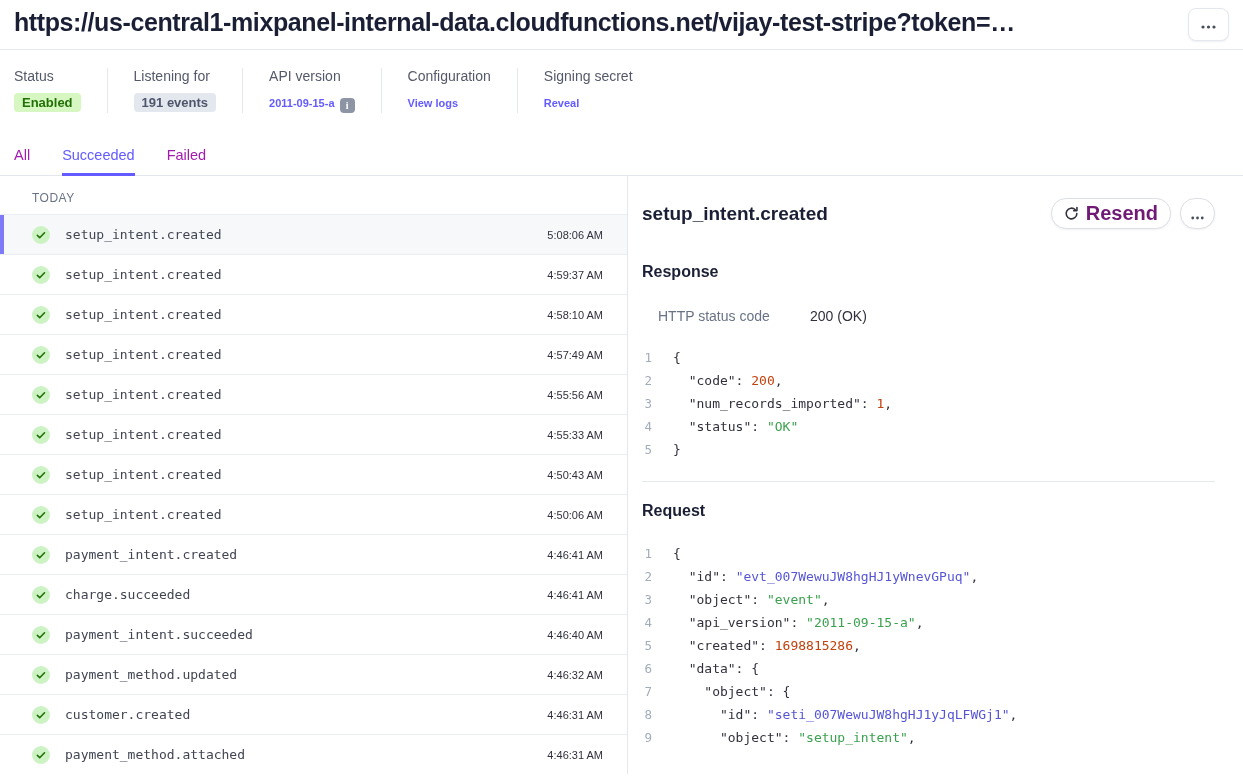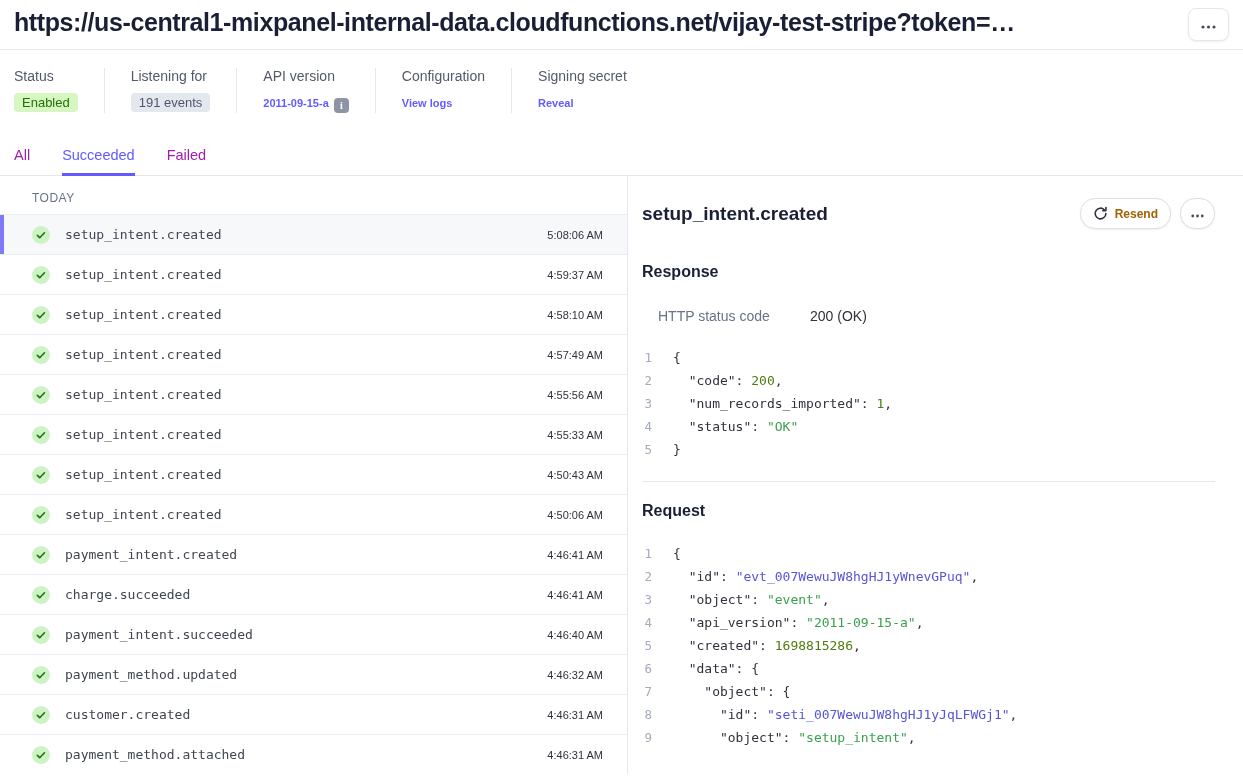--- a/index.html
+++ b/index.html
@@ -13,21 +13,21 @@
     white-space:nowrap; overflow:hidden; text-overflow:ellipsis; max-width:1160px; padding-top:2px; }
   .icon-btn { background:#fff; border:1px solid #e3e8ee; border-radius:8px;
     width:41px; height:33px; display:flex; align-items:center; justify-content:center;
     box-shadow:0 1px 2px rgba(60,66,87,.08); cursor:pointer; flex:none; margin-top:2px; }
 
   
   .meta-row { display:flex; padding:18px 14px 0 14px; }
   .meta-col { padding-right:26px; }
   .meta-col + .meta-col { border-left:1px solid #e3e8ee; padding-left:26px; }
   .meta-label { font-size:14px; color:#545969; margin-bottom:9px; }
-  .badge { display:inline-block; font-size:13px; font-weight:400; border-radius:4px; padding:2px 8px; }
+  .badge { display:inline-block; font-size:13px; font-weight:700; border-radius:4px; padding:2px 8px; }
   .badge-green { background:#d7f7c2; color:#217005; }
   .badge-gray  { background:#e3e8ee; color:#4f566b; }
   .link { color:#635bff; font-size:11px; font-weight:700; text-decoration:none; cursor:pointer; }
   .api-info-icon { display:inline-block; vertical-align:-2px; width:15px; height:15px; margin-left:5px;
     background:#8d95a5; border-radius:4px; color:#fff; font-size:10px; font-weight:700;
     text-align:center; line-height:15px; font-family:"Liberation Serif", serif; }
 
   
   .tabs { display:flex; gap:32px; padding:0 14px; margin-top:34px; border-bottom:1px solid #e3e8ee; }
   .tab { font-size:14.5px; color:#a21caf; padding-bottom:10px; cursor:pointer; }
@@ -45,32 +45,32 @@
   .check { flex:none; margin-right:15px; display:flex; }
   .ev-name { flex:1; font-family:"DejaVu Sans Mono", monospace; font-size:13px; color:#414552; }
   .ev-time { font-size:11px; color:#30313d; }
 
   
   .detail-pane { flex:1; padding:0 28px 0 14px; overflow:hidden; }
   .detail-header { margin-top:22px; display:flex; align-items:center; justify-content:space-between; }
   .detail-title { font-size:19px; font-weight:700; color:#1a1f36; }
   .detail-actions { display:flex; gap:9px; }
   .btn { display:flex; align-items:center; gap:7px; background:#fff; border:1px solid #dcdfe4;
-    border-radius:15px; padding:5px 12px; height:31px; font-size:12px; font-weight:600; color:#a16207;
+    border-radius:15px; padding:5px 12px; height:31px; font-size:20px; font-weight:600; color:#701a75;
     box-shadow:0 1px 2px rgba(60,66,87,.08); cursor:pointer; font-family:"Liberation Sans",sans-serif; }
   .section-heading { font-size:16px; font-weight:700; color:#1a1f36; margin-top:34px; }
   .kv-row { display:flex; margin-top:27px; padding-left:16px; font-size:14px; }
   .kv-label { width:152px; color:#687385; }
   .kv-value { color:#30313d; }
   .code-block { margin-top:22px; font-family:"DejaVu Sans Mono", monospace; font-size:13px; line-height:23px; }
   .code-line { white-space:pre; }
   .ln { display:inline-block; width:10px; margin-right:21px; text-align:right;
     color:#a3acb9; font-size:12.5px; }
   .tk-pl  { color:#30313d; }
-  .tk-num { color:#4d7c0f; }
+  .tk-num { color:#c2410c; }
   .tk-str { color:#3aa14e; }
   .tk-id  { color:#5655d6; }
   .h-divider { border-top:1px solid #e3e8ee; margin-top:20px; }
   .req-heading { margin-top:20px; }
 </style>
 </head>
 <body>
 
 <div class="app">
 

